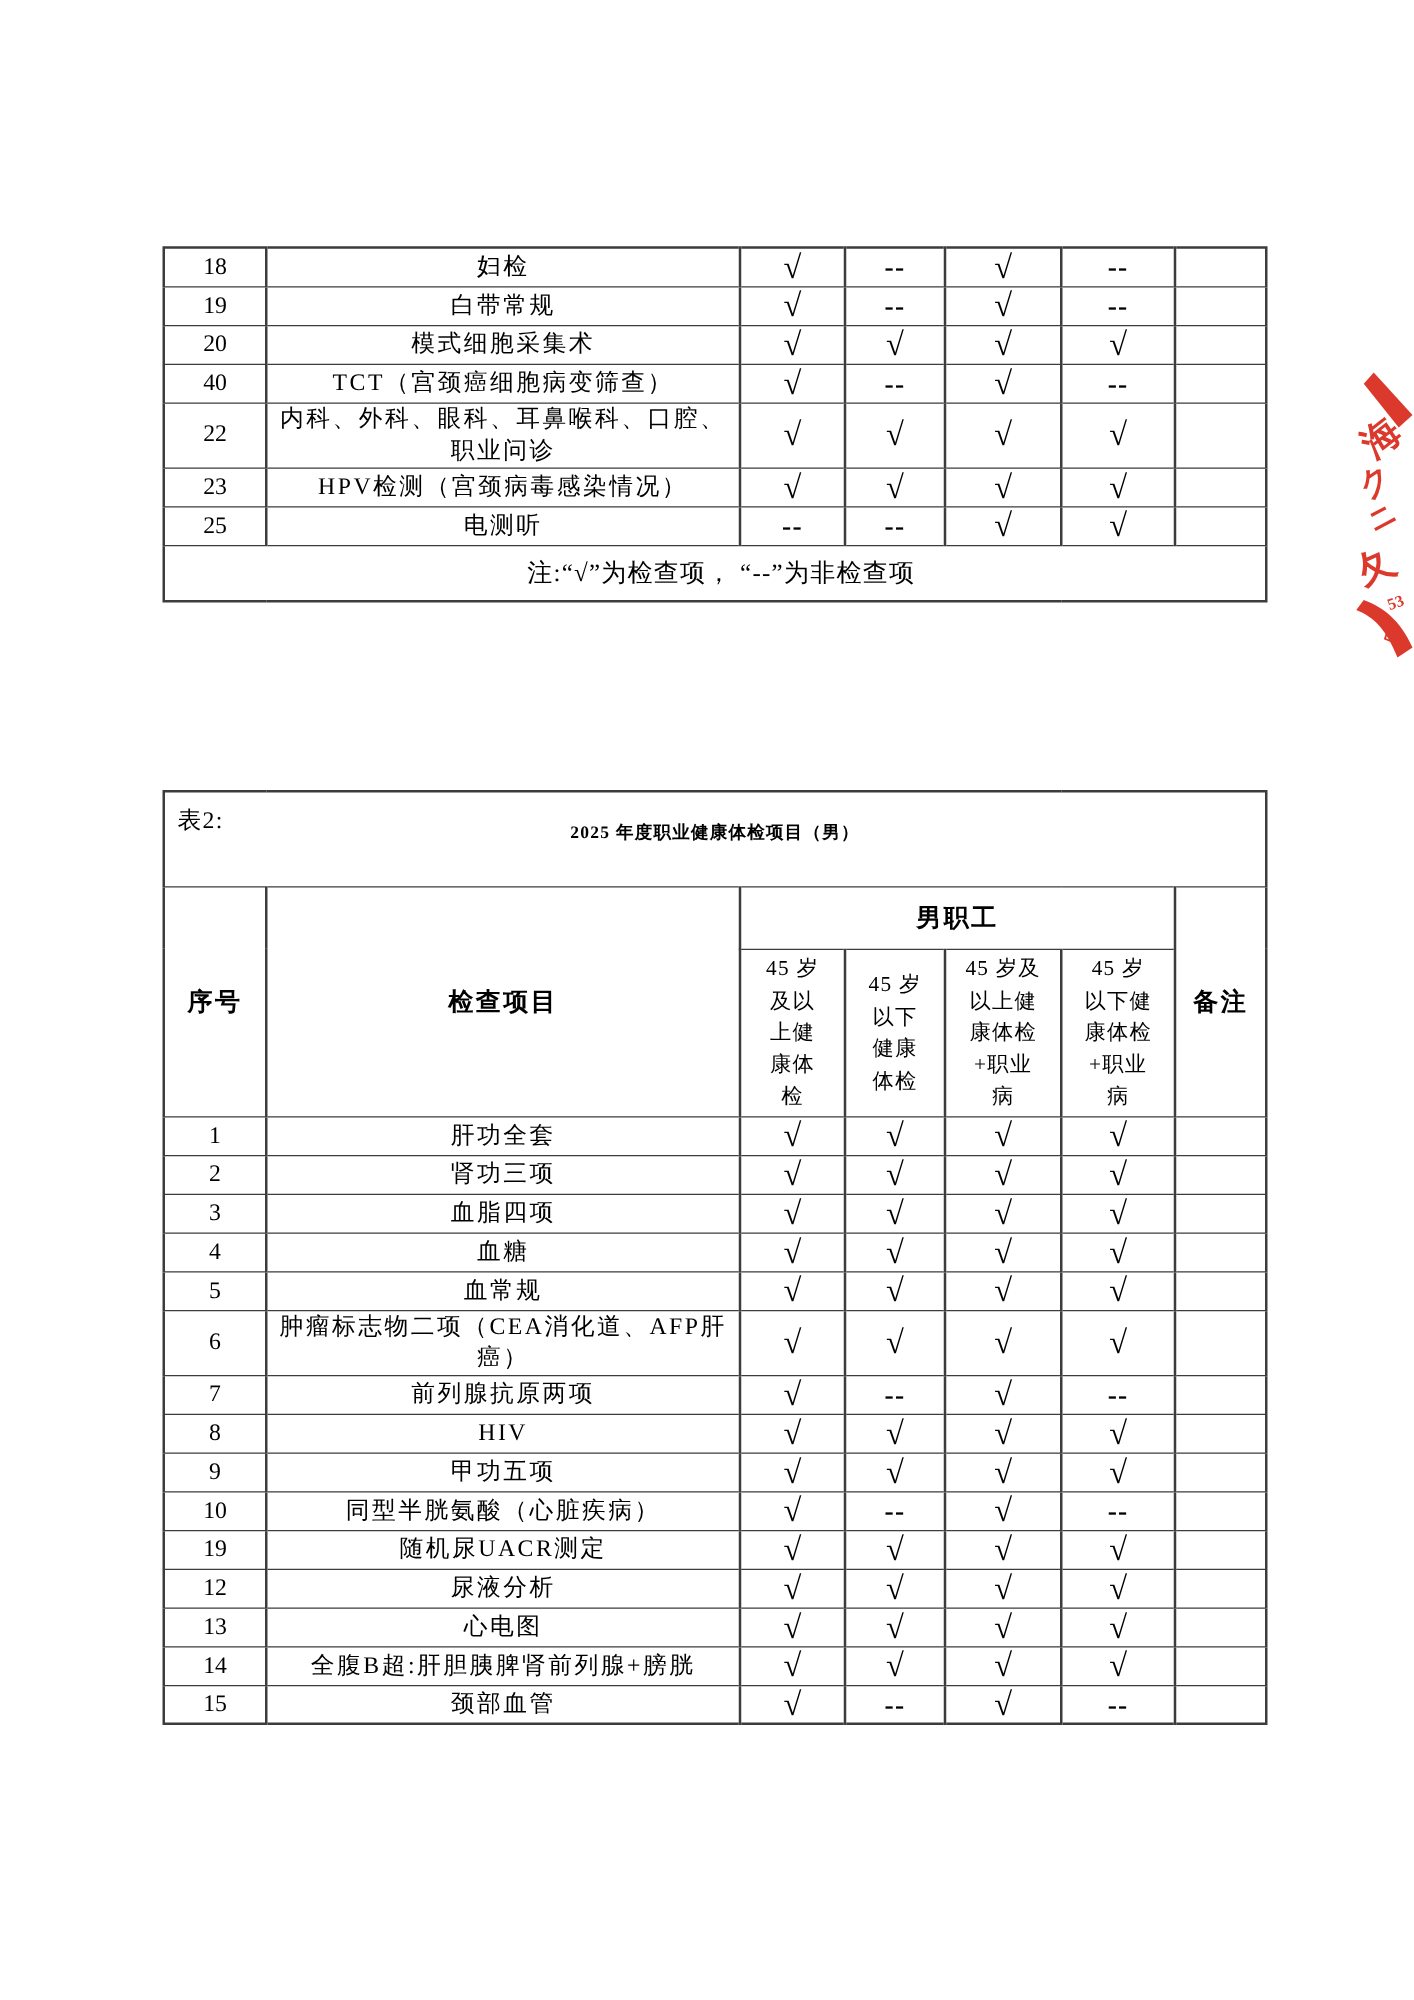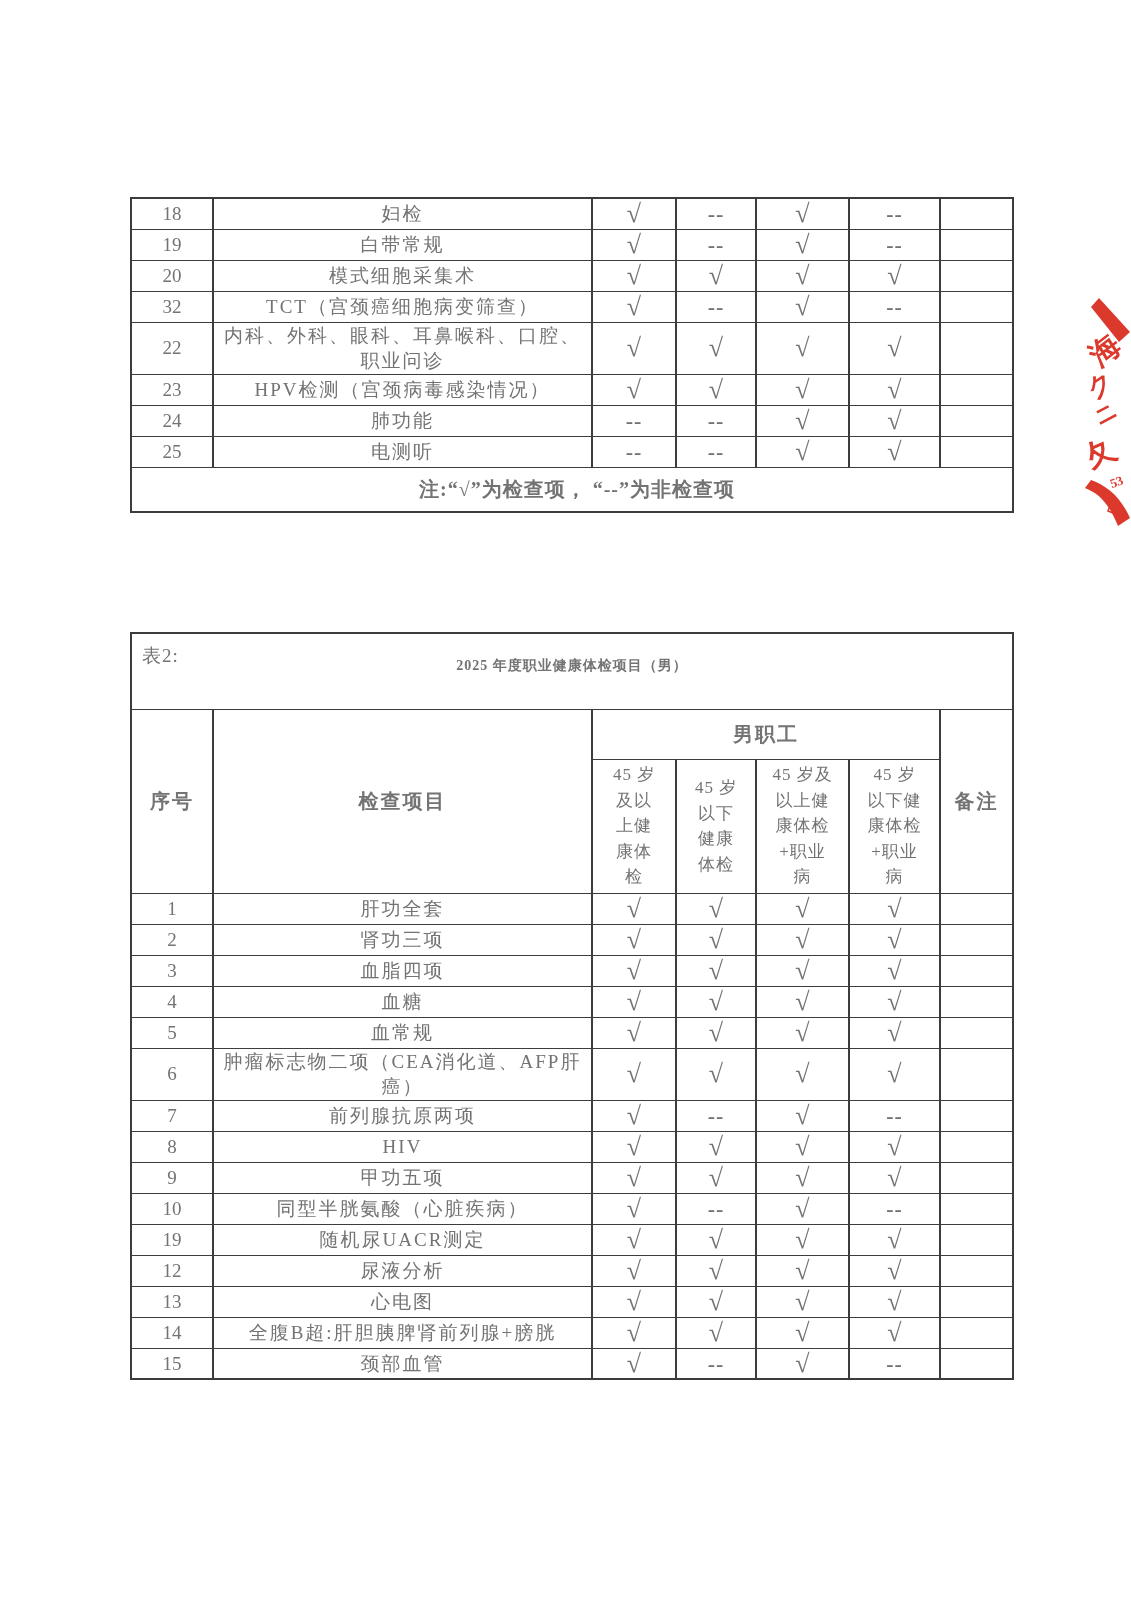--- a/index.html
+++ b/index.html
@@ -3,21 +3,21 @@
 <meta charset="utf-8">
 <style>
   * { margin:0; padding:0; box-sizing:border-box; }
   html,body { background:#ffffff; }
   .page {
     position:relative;
     width:1131px; height:1448px;
     background:#ffffff;
     overflow:hidden;
     font-family:"Liberation Serif","DejaVu Serif",serif;
-    color:#737373;
+    color:#000000;
   }
   .doc-table {
     position:absolute;
     left:130px;
     width:882px;
     border-collapse:collapse;
     table-layout:fixed;
     background:#ffffff;
   }
   .doc-table td, .doc-table th {
@@ -33,21 +33,21 @@
   .c-no    { height:31px; font-size:19px; }
   .c-item  { height:31px; font-size:19px; letter-spacing:2px; padding:0 8px; line-height:1.35; }
   .c-mark  { height:31px; }
   .is-check{ font-size:26px; line-height:1; }
   .is-dash { font-size:22px; letter-spacing:1px; font-weight:bold; }
   .c-remark{ height:31px; }
   .note-cell {
     height:45px;
     text-align:left;
     padding-left:10px;
-    font-weight:bold;
+    font-weight:normal;
     font-size:20px;
     letter-spacing:1px;
   }
   
   .title-cell {
     position:relative;
     height:76px;
     vertical-align:bottom;
   }
   .tbl-label {
@@ -127,21 +127,21 @@
         <tr>
           <td class="c-no">20</td>
           <td class="c-item">模式细胞采集术</td>
           <td class="c-mark is-check">√</td>
           <td class="c-mark is-check">√</td>
           <td class="c-mark is-check">√</td>
           <td class="c-mark is-check">√</td>
           <td class="c-remark"></td>
         </tr>
         <tr>
-          <td class="c-no">32</td>
+          <td class="c-no">40</td>
           <td class="c-item">TCT（宫颈癌细胞病变筛查）</td>
           <td class="c-mark is-check">√</td>
           <td class="c-mark is-dash">--</td>
           <td class="c-mark is-check">√</td>
           <td class="c-mark is-dash">--</td>
           <td class="c-remark"></td>
         </tr>
         <tr>
           <td class="c-no">22</td>
           <td class="c-item">内科、外科、眼科、耳鼻喉科、口腔、职业问诊</td>
@@ -149,29 +149,20 @@
           <td class="c-mark is-check">√</td>
           <td class="c-mark is-check">√</td>
           <td class="c-mark is-check">√</td>
           <td class="c-remark"></td>
         </tr>
         <tr>
           <td class="c-no">23</td>
           <td class="c-item">HPV检测（宫颈病毒感染情况）</td>
           <td class="c-mark is-check">√</td>
           <td class="c-mark is-check">√</td>
-          <td class="c-mark is-check">√</td>
-          <td class="c-mark is-check">√</td>
-          <td class="c-remark"></td>
-        </tr>
-        <tr>
-          <td class="c-no">24</td>
-          <td class="c-item">肺功能</td>
-          <td class="c-mark is-dash">--</td>
-          <td class="c-mark is-dash">--</td>
           <td class="c-mark is-check">√</td>
           <td class="c-mark is-check">√</td>
           <td class="c-remark"></td>
         </tr>
         <tr>
           <td class="c-no">25</td>
           <td class="c-item">电测听</td>
           <td class="c-mark is-dash">--</td>
           <td class="c-mark is-dash">--</td>
           <td class="c-mark is-check">√</td>

